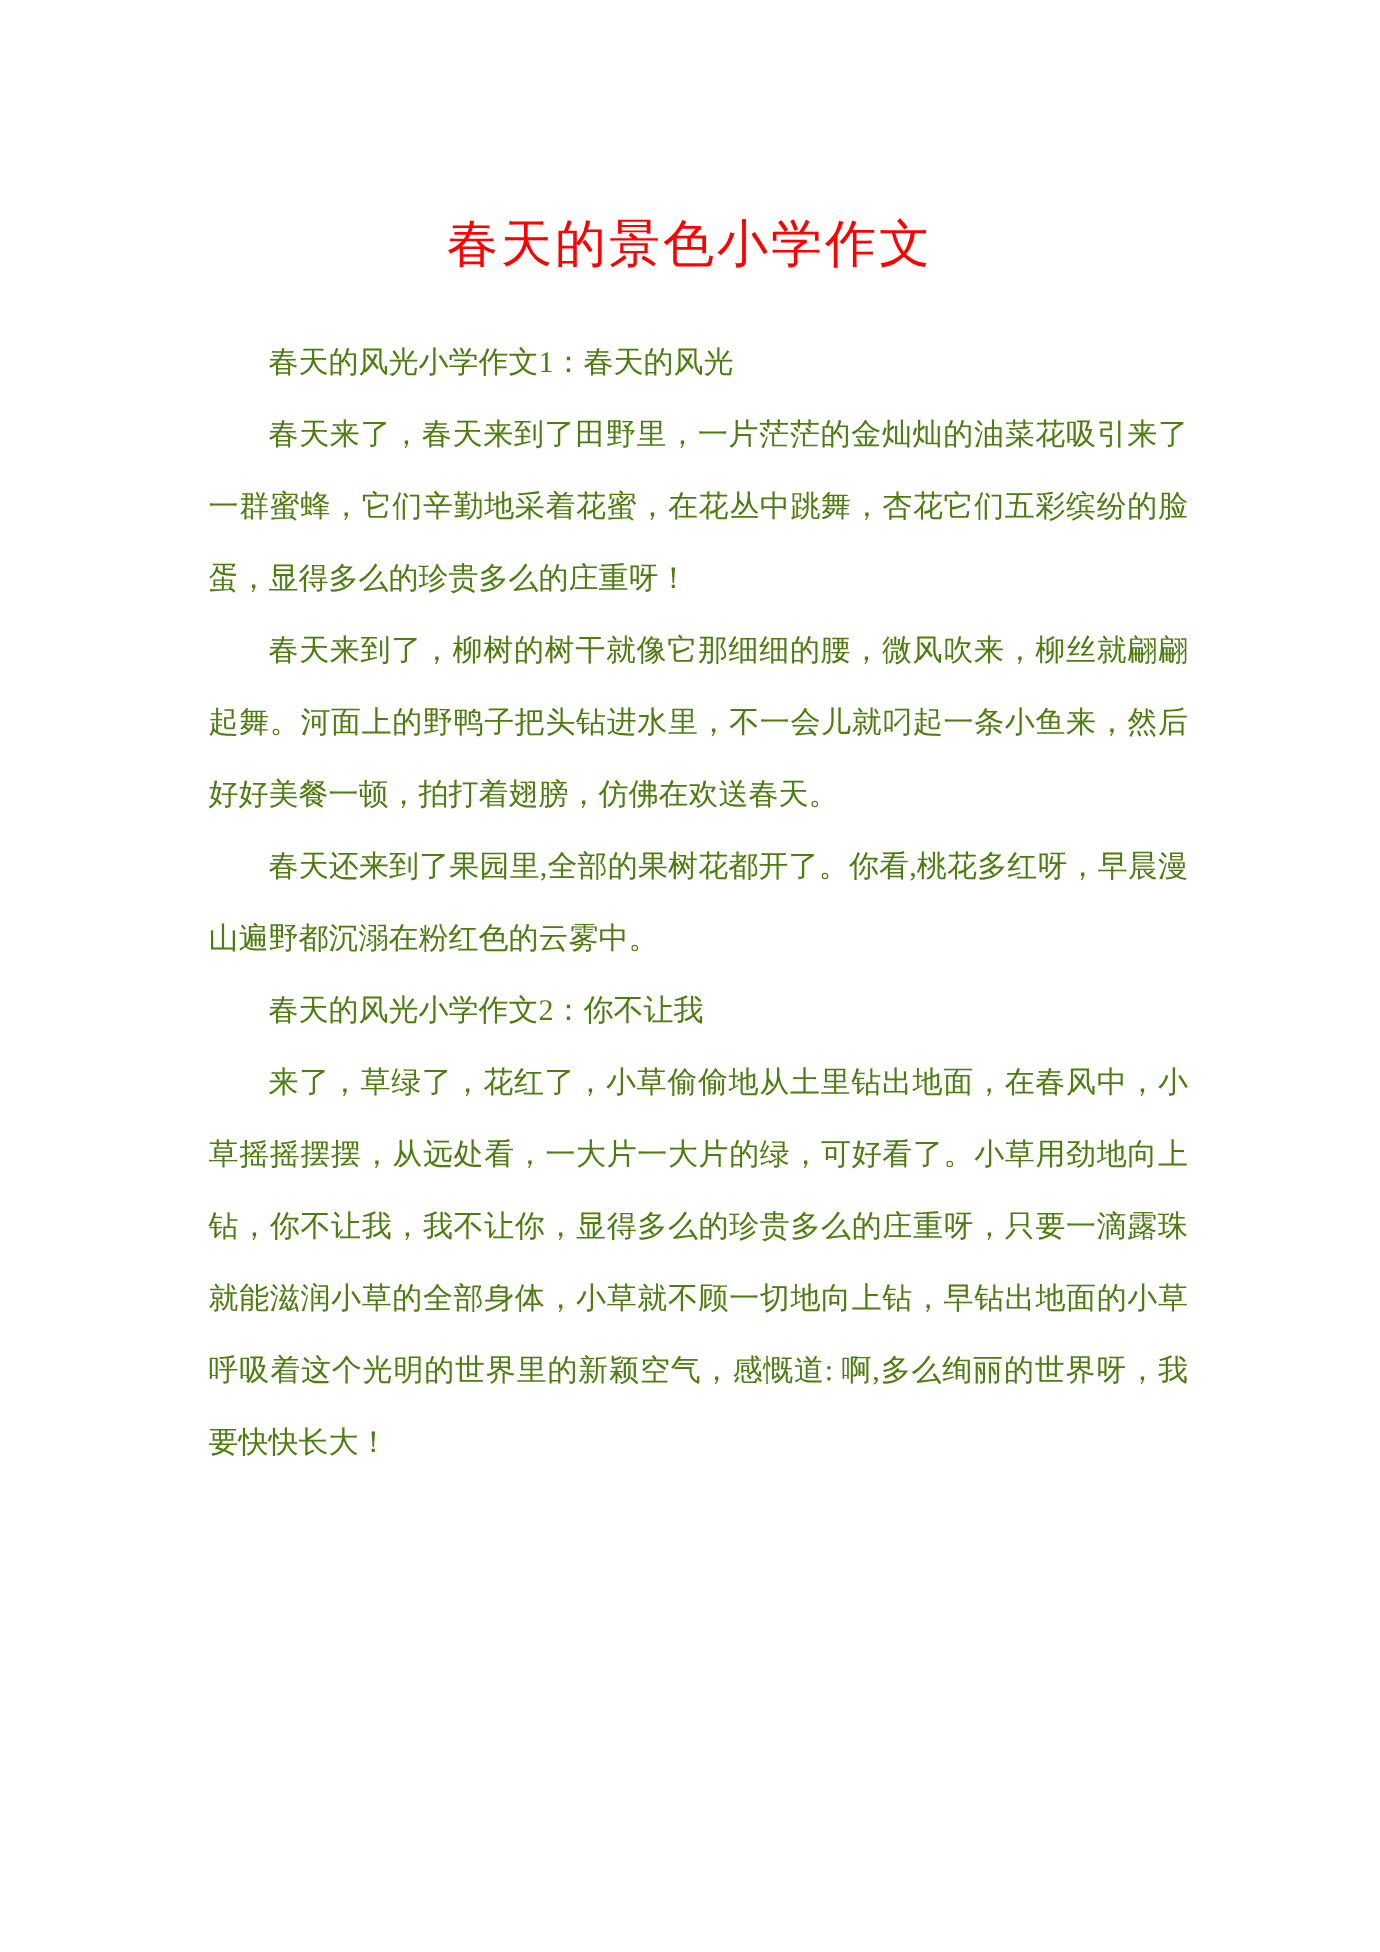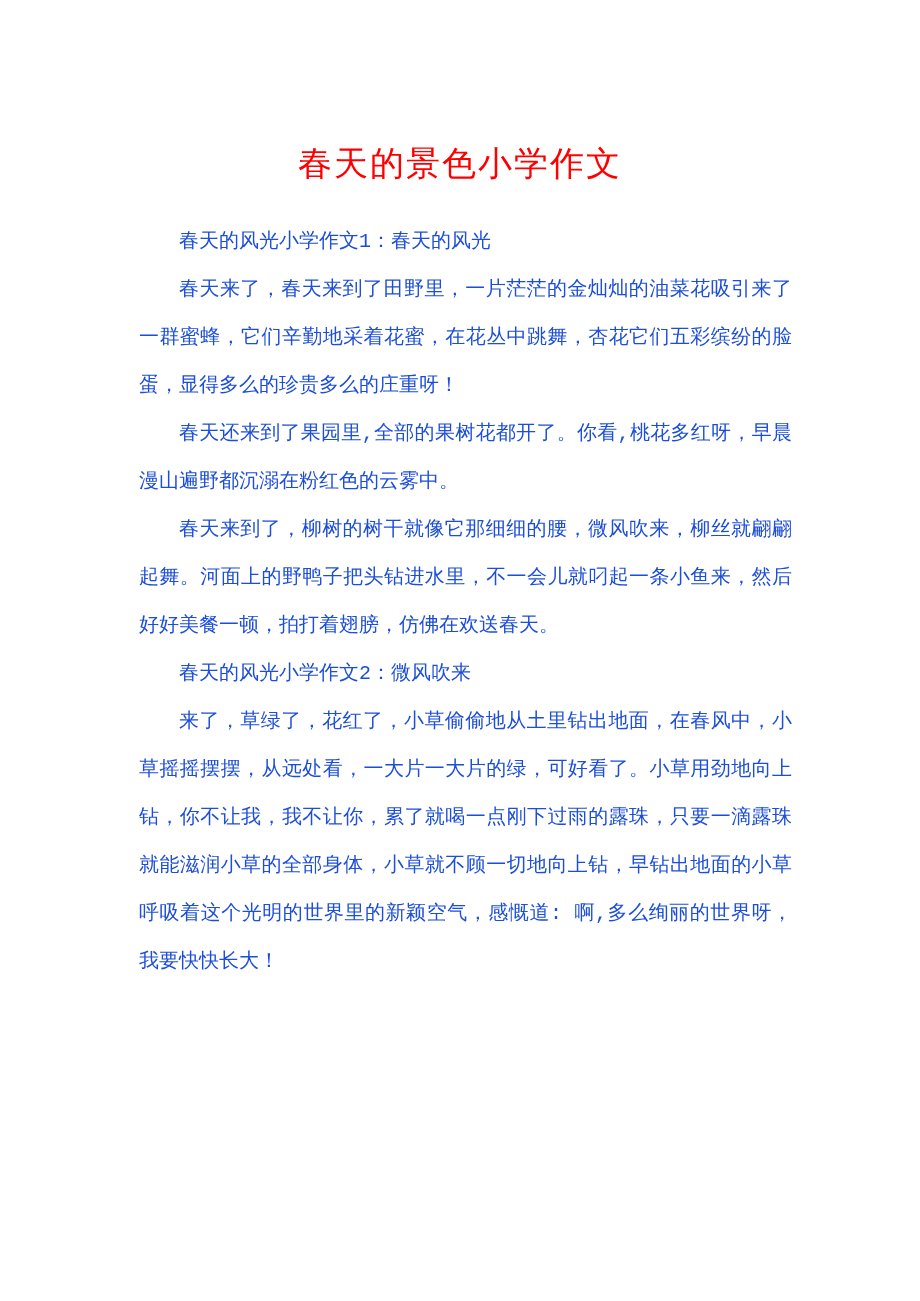--- a/index.html
+++ b/index.html
@@ -40,22 +40,22 @@
     margin: 0;
   }
 </style>
 </head>
 <body>
 
 <div class="page">
 
   <h1 class="doc-title" style="color: rgb(255, 0, 0);">春天的景色小学作文</h1>
 
-  <div class="content" style="color: #1d4ed8; font-family: Liberation Mono, monospace;">
+  <div class="content" style="color: #4d7c0f;">
     <p class="para">春天的风光小学作文1：春天的风光</p>
     <p class="para">春天来了，春天来到了田野里，一片茫茫的金灿灿的油菜花吸引来了一群蜜蜂，它们辛勤地采着花蜜，在花丛中跳舞，杏花它们五彩缤纷的脸蛋，显得多么的珍贵多么的庄重呀！</p>
+    <p class="para">春天来到了，柳树的树干就像它那细细的腰，微风吹来，柳丝就翩翩起舞。河面上的野鸭子把头钻进水里，不一会儿就叼起一条小鱼来，然后好好美餐一顿，拍打着翅膀，仿佛在欢送春天。</p>
     <p class="para">春天还来到了果园里,全部的果树花都开了。你看,桃花多红呀，早晨漫山遍野都沉溺在粉红色的云雾中。</p>
-    <p class="para">春天来到了，柳树的树干就像它那细细的腰，微风吹来，柳丝就翩翩起舞。河面上的野鸭子把头钻进水里，不一会儿就叼起一条小鱼来，然后好好美餐一顿，拍打着翅膀，仿佛在欢送春天。</p>
-    <p class="para">春天的风光小学作文2：微风吹来</p>
-    <p class="para">来了，草绿了，花红了，小草偷偷地从土里钻出地面，在春风中，小草摇摇摆摆，从远处看，一大片一大片的绿，可好看了。小草用劲地向上钻，你不让我，我不让你，累了就喝一点刚下过雨的露珠，只要一滴露珠就能滋润小草的全部身体，小草就不顾一切地向上钻，早钻出地面的小草呼吸着这个光明的世界里的新颖空气，感慨道: 啊,多么绚丽的世界呀，我要快快长大！</p>
+    <p class="para">春天的风光小学作文2：你不让我</p>
+    <p class="para">来了，草绿了，花红了，小草偷偷地从土里钻出地面，在春风中，小草摇摇摆摆，从远处看，一大片一大片的绿，可好看了。小草用劲地向上钻，你不让我，我不让你，显得多么的珍贵多么的庄重呀，只要一滴露珠就能滋润小草的全部身体，小草就不顾一切地向上钻，早钻出地面的小草呼吸着这个光明的世界里的新颖空气，感慨道: 啊,多么绚丽的世界呀，我要快快长大！</p>
   </div>
 
 </div>
 
 </body></html>

